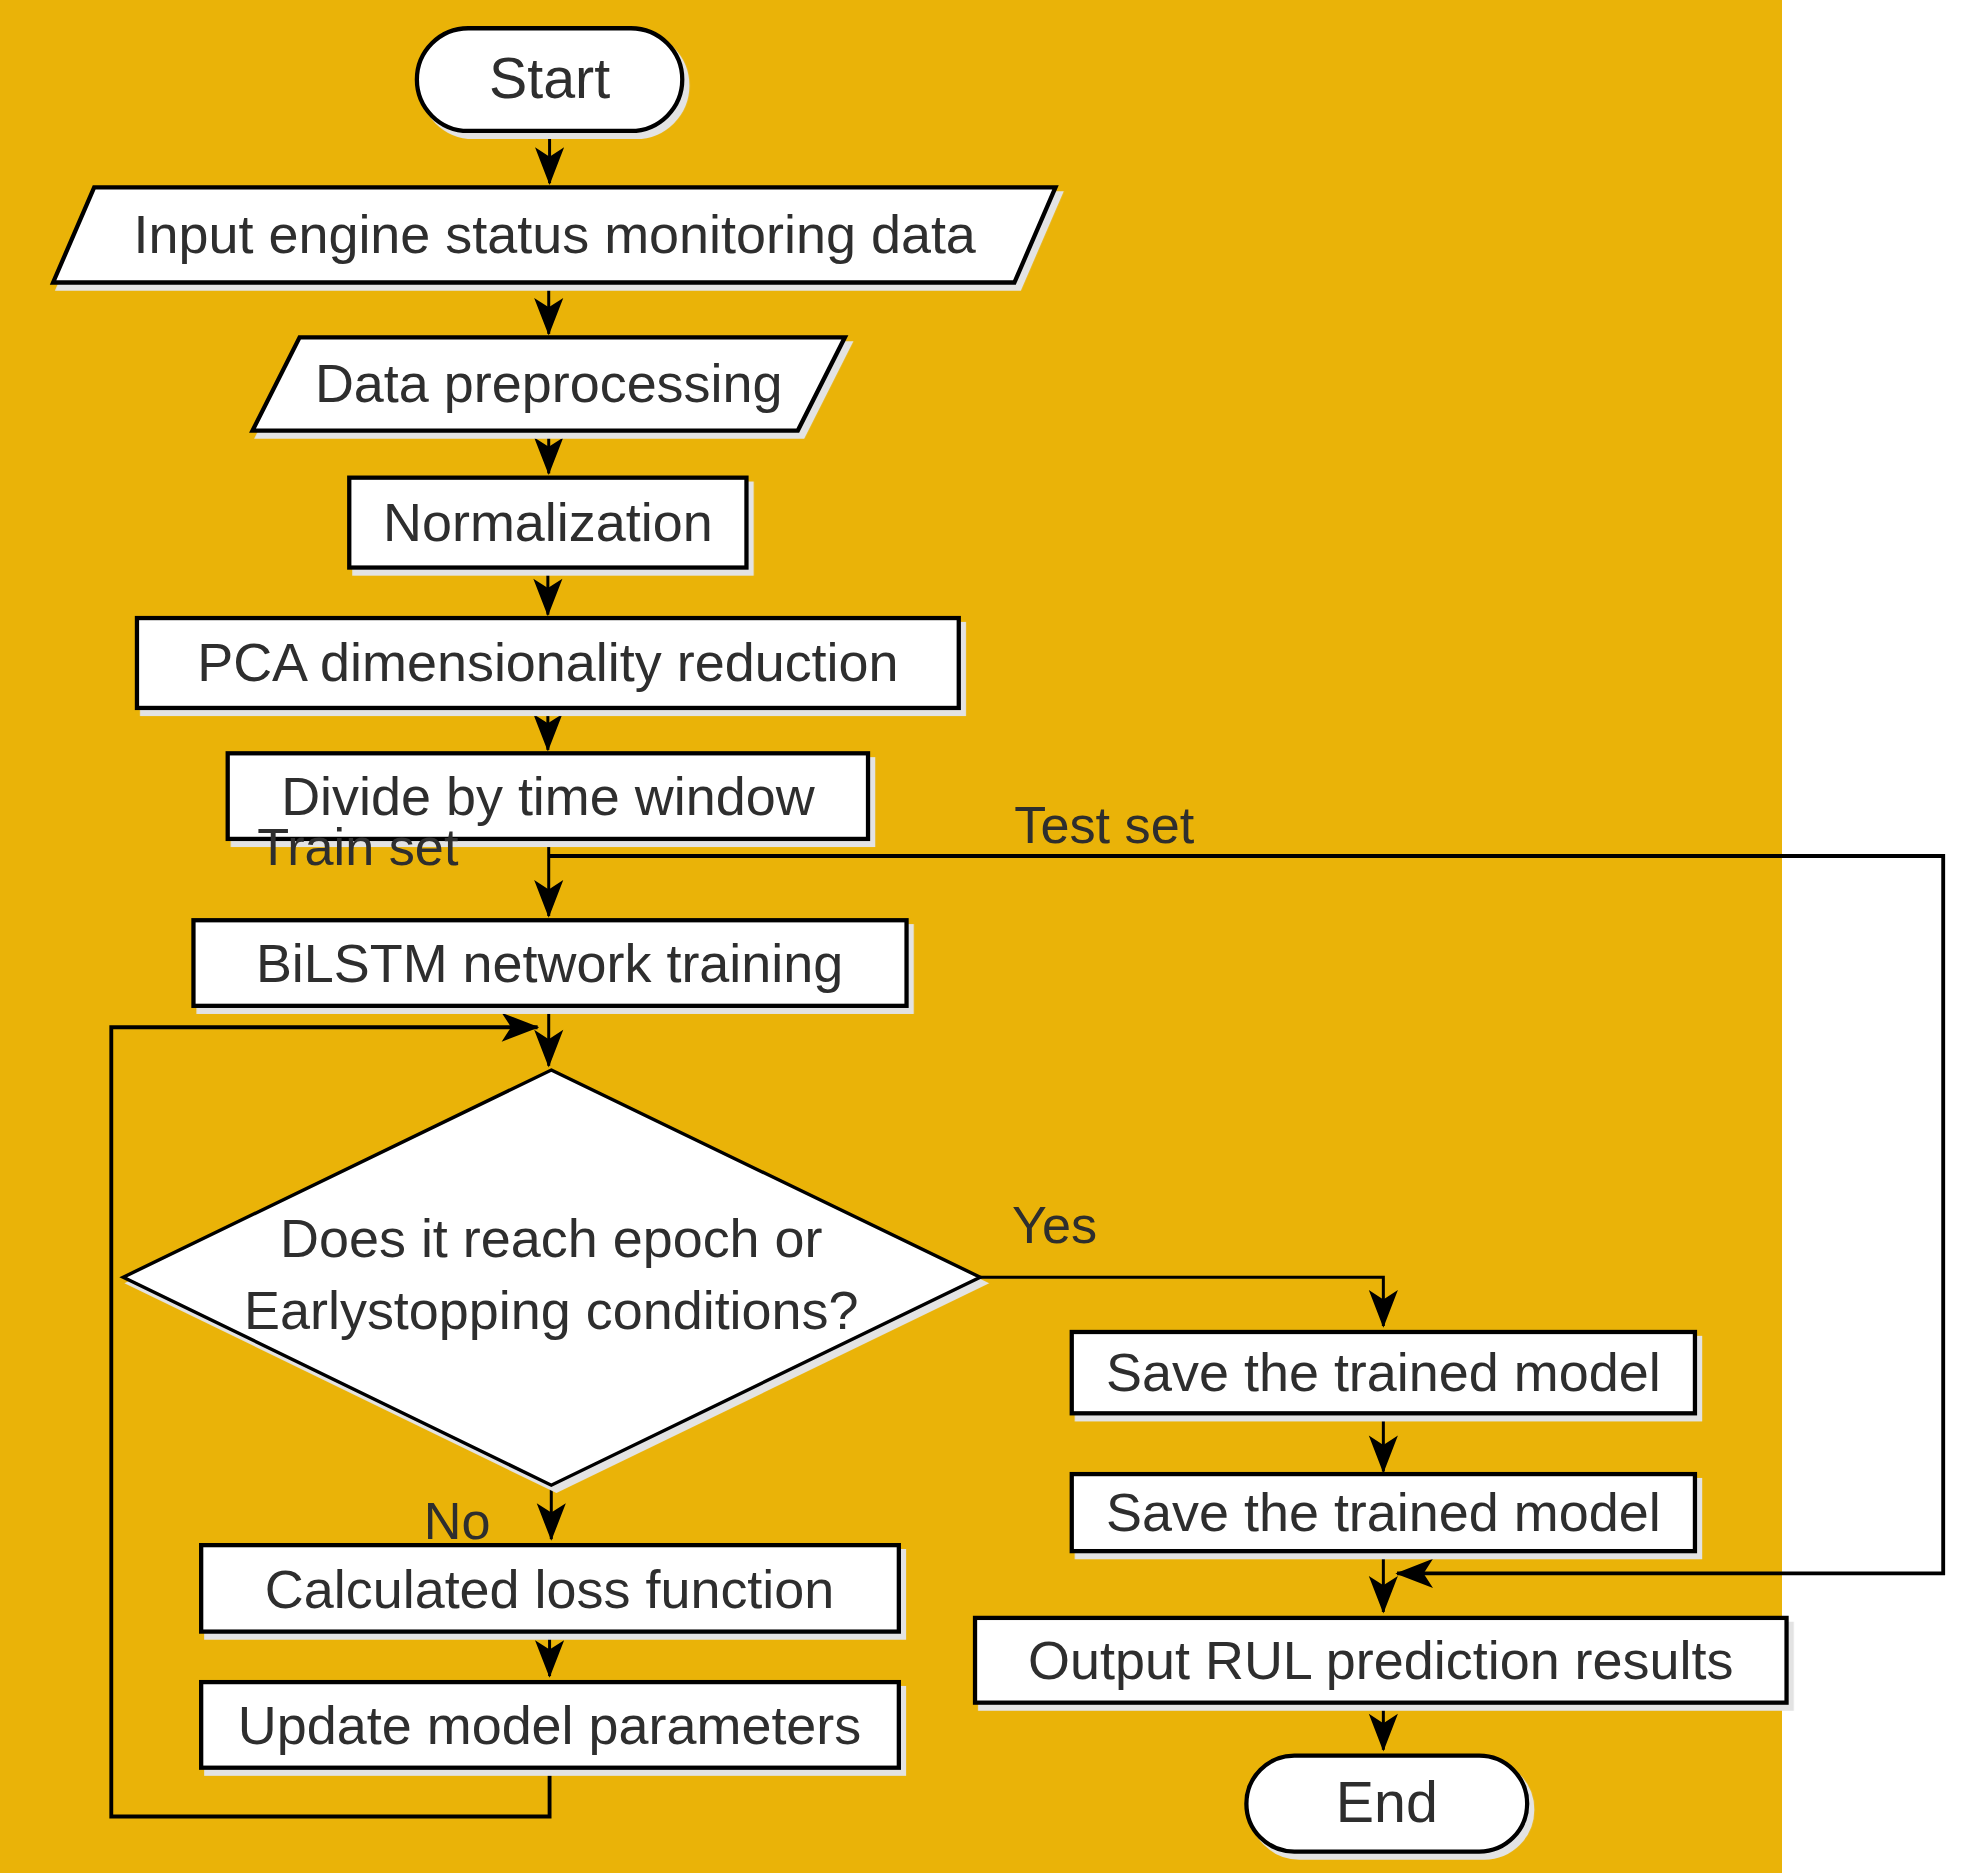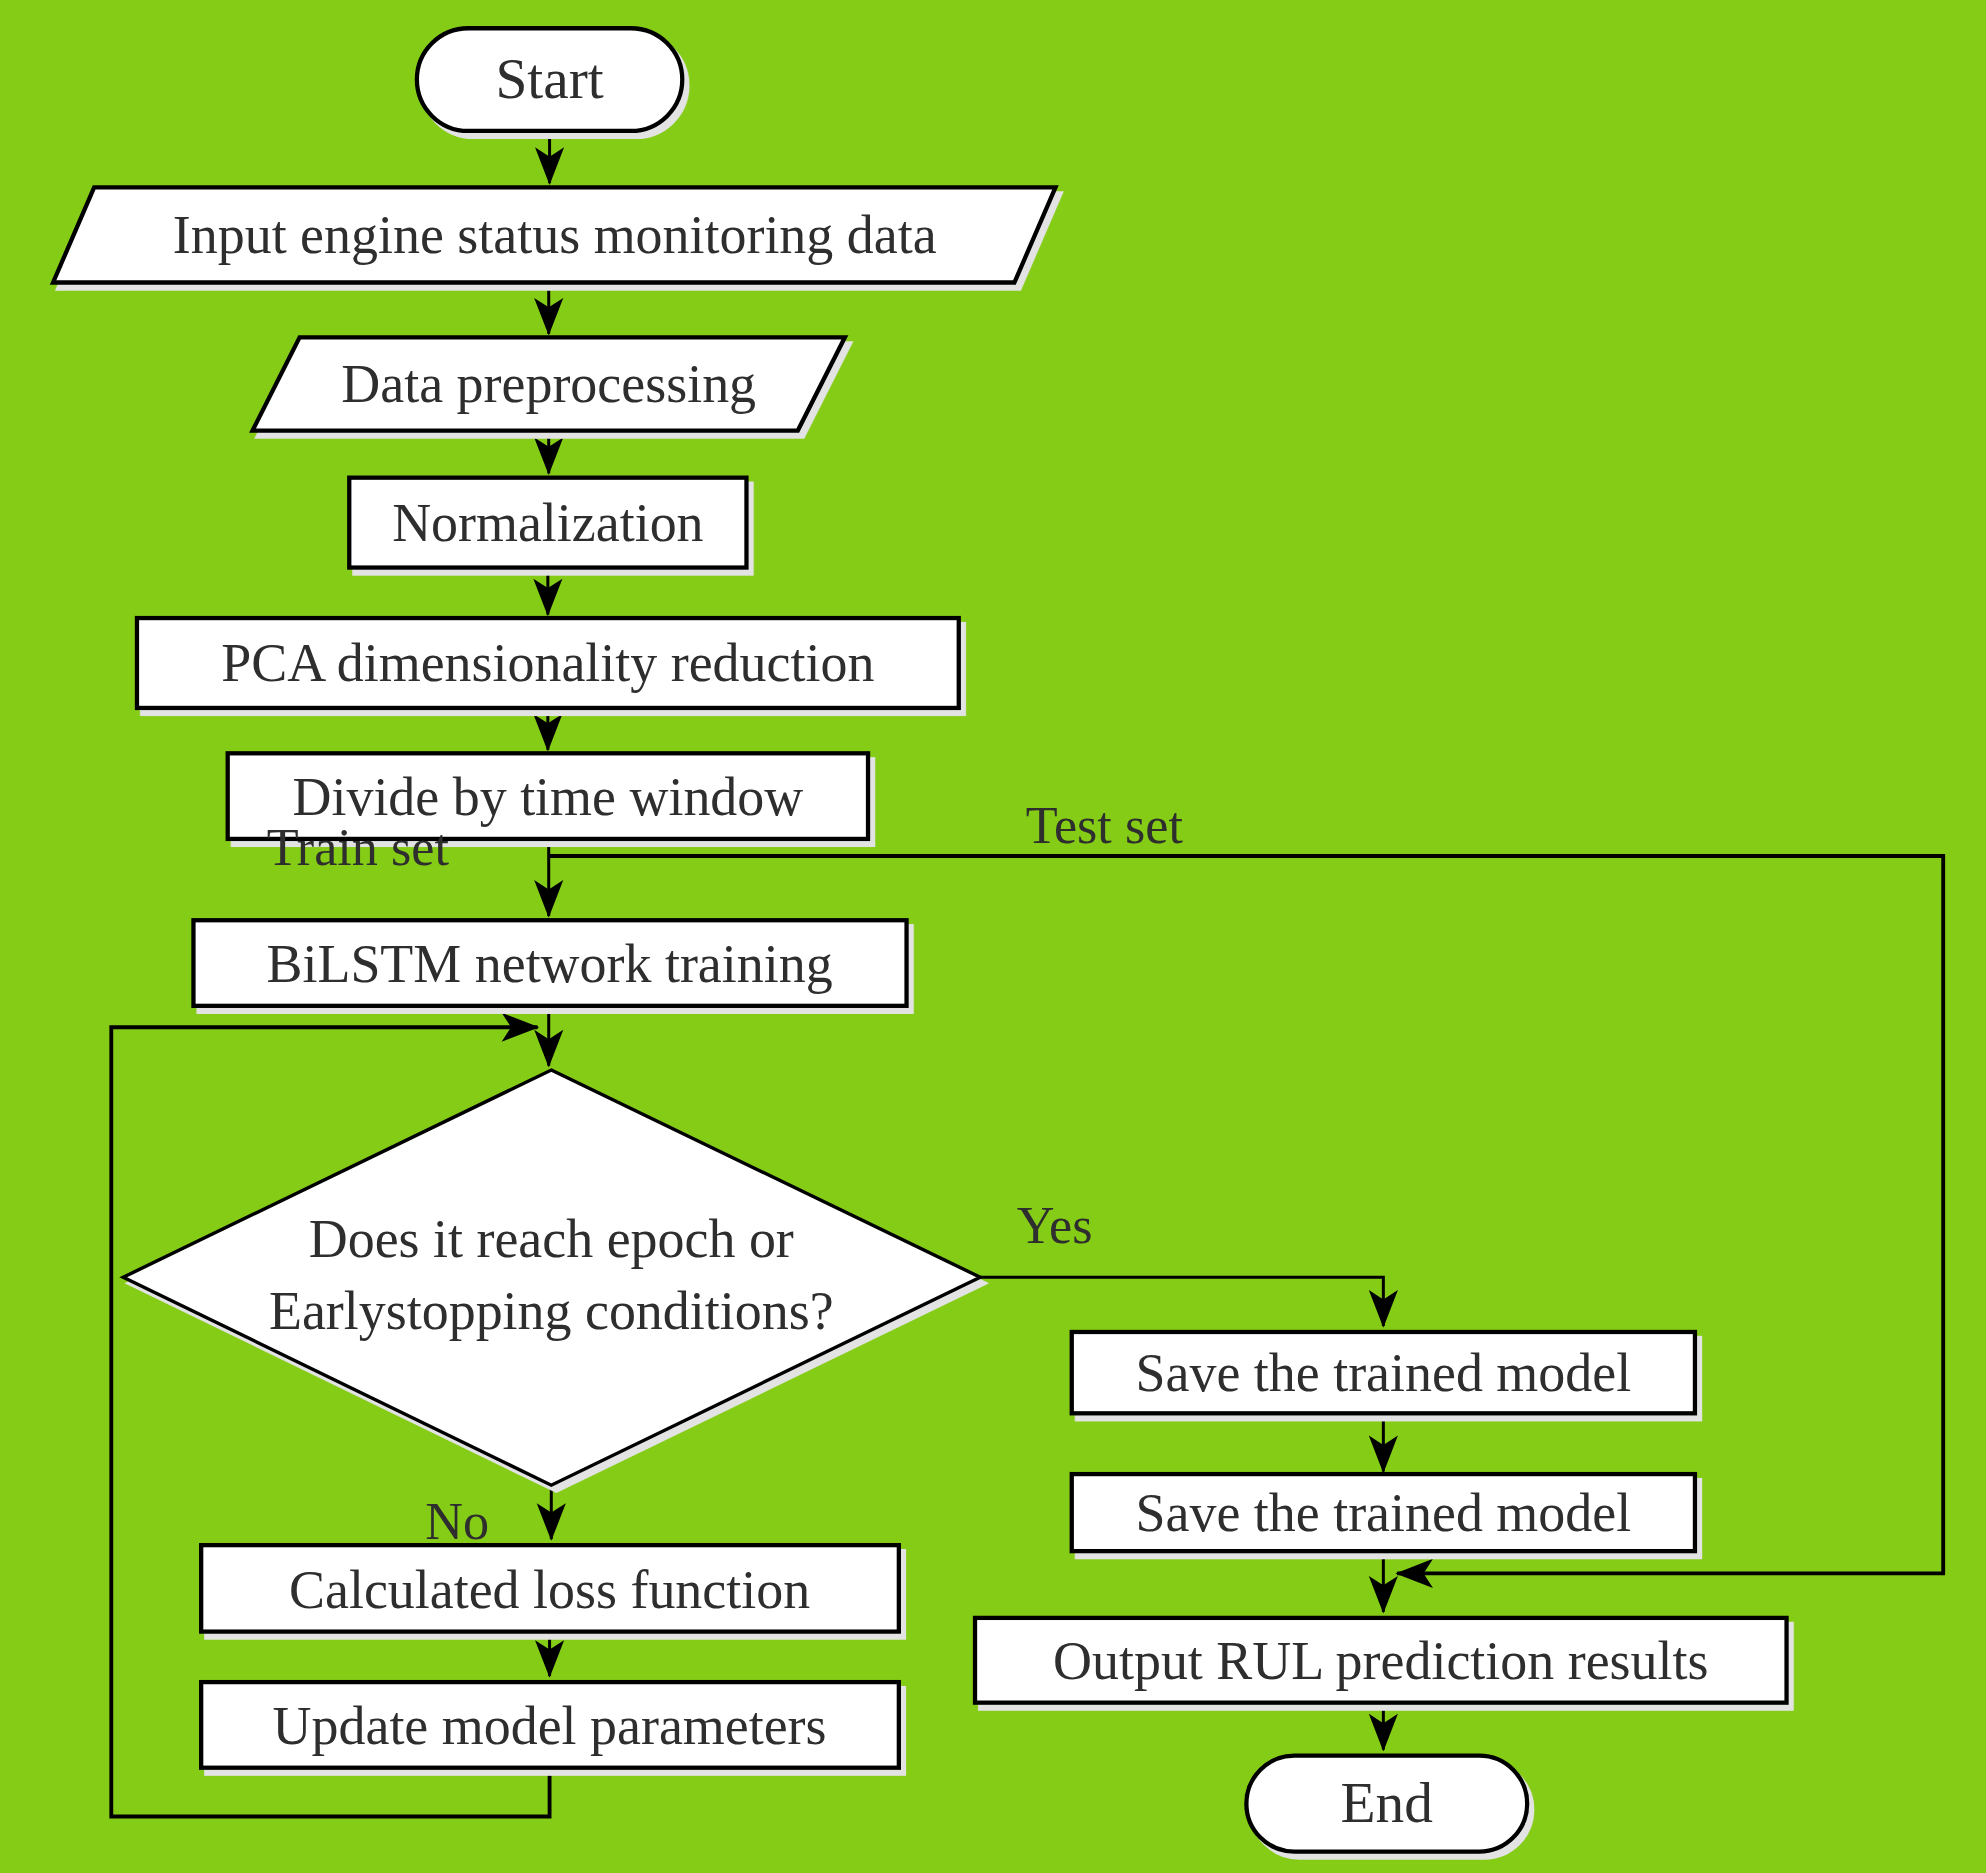--- a/index.html
+++ b/index.html
@@ -2,24 +2,24 @@
 <html style="font-size:13.7px"><head>
 <meta charset="utf-8">
 <style>
   html, body {
     margin: 0;
     padding: 0;
     background: #ffffff;
   }
   #stage {
     position: relative;
-    width: 1986px;
+    width: 1782px;
     height: 1873px;
-    background: #84cc16;
-    font-family: Liberation Serif, serif;
+    background: #eab308;
+    font-family: Liberation Sans, sans-serif;
   }
   svg { display: block; }
   .shape {
     fill: #ffffff;
     stroke: #000000;
     stroke-width: 5;
     filter: drop-shadow(6px 7px 0px #e3e3e3);
   }
   .diamond-shape {
     stroke-width: 4;

